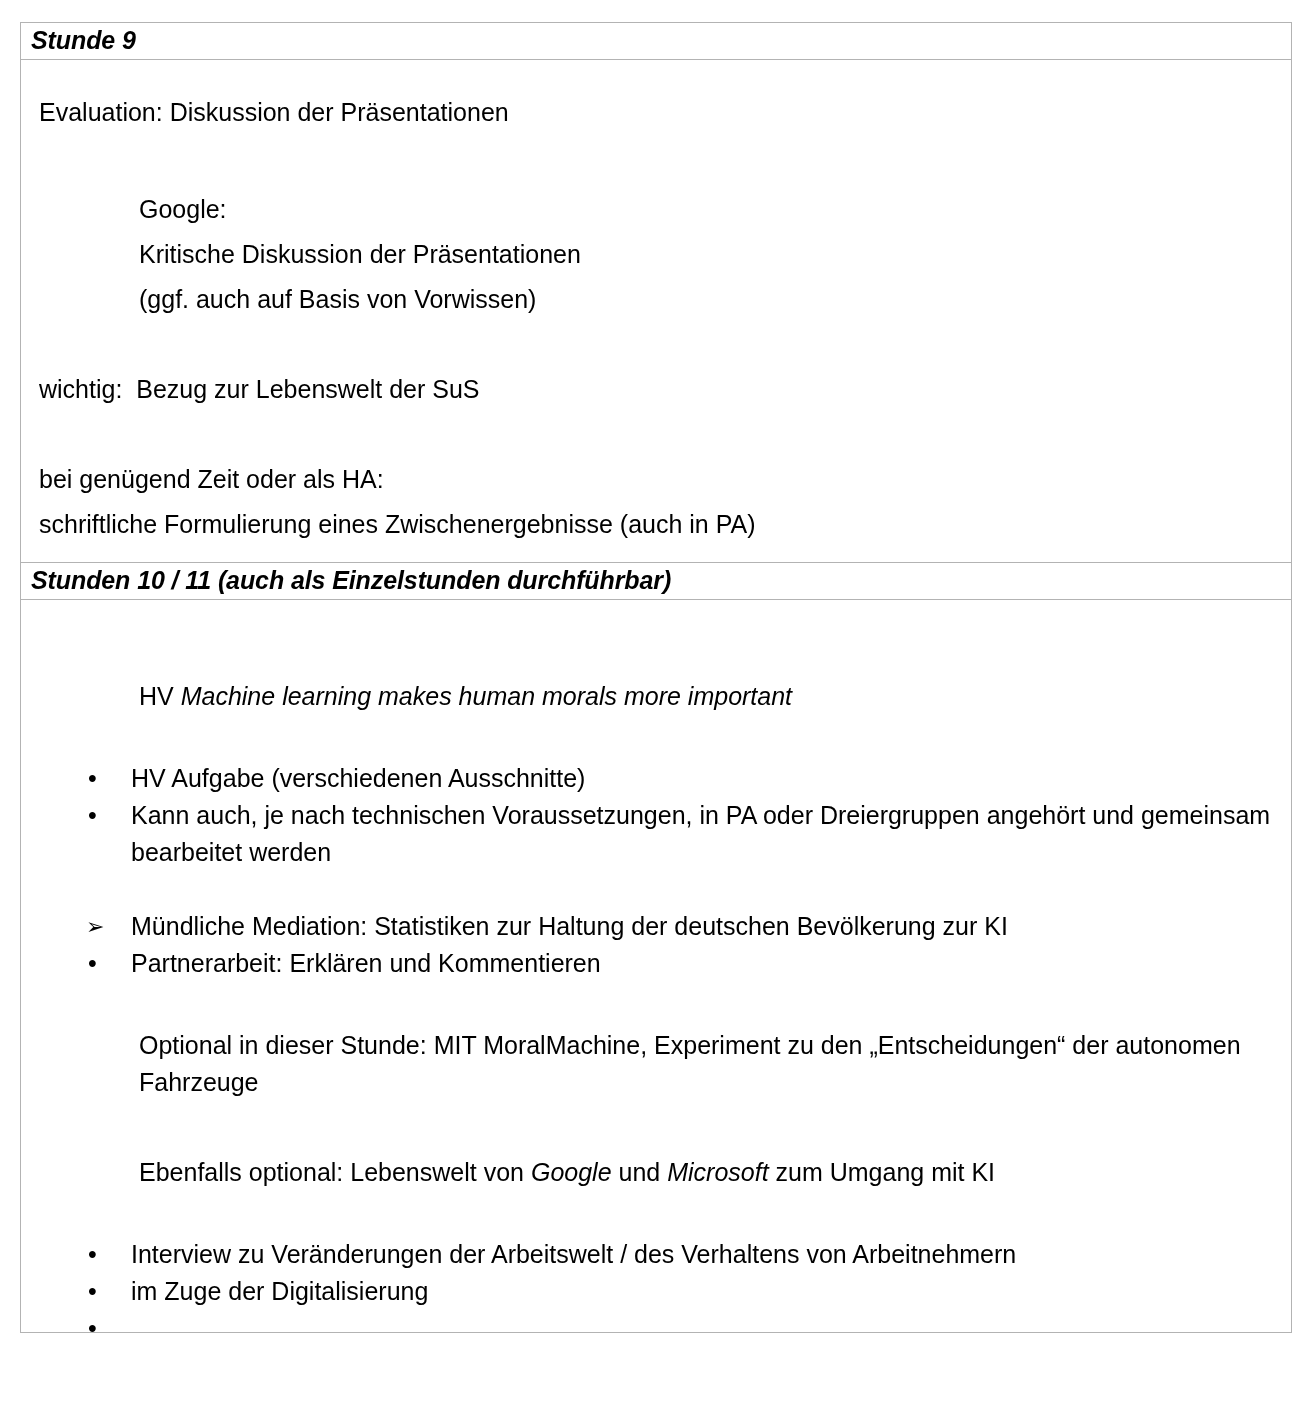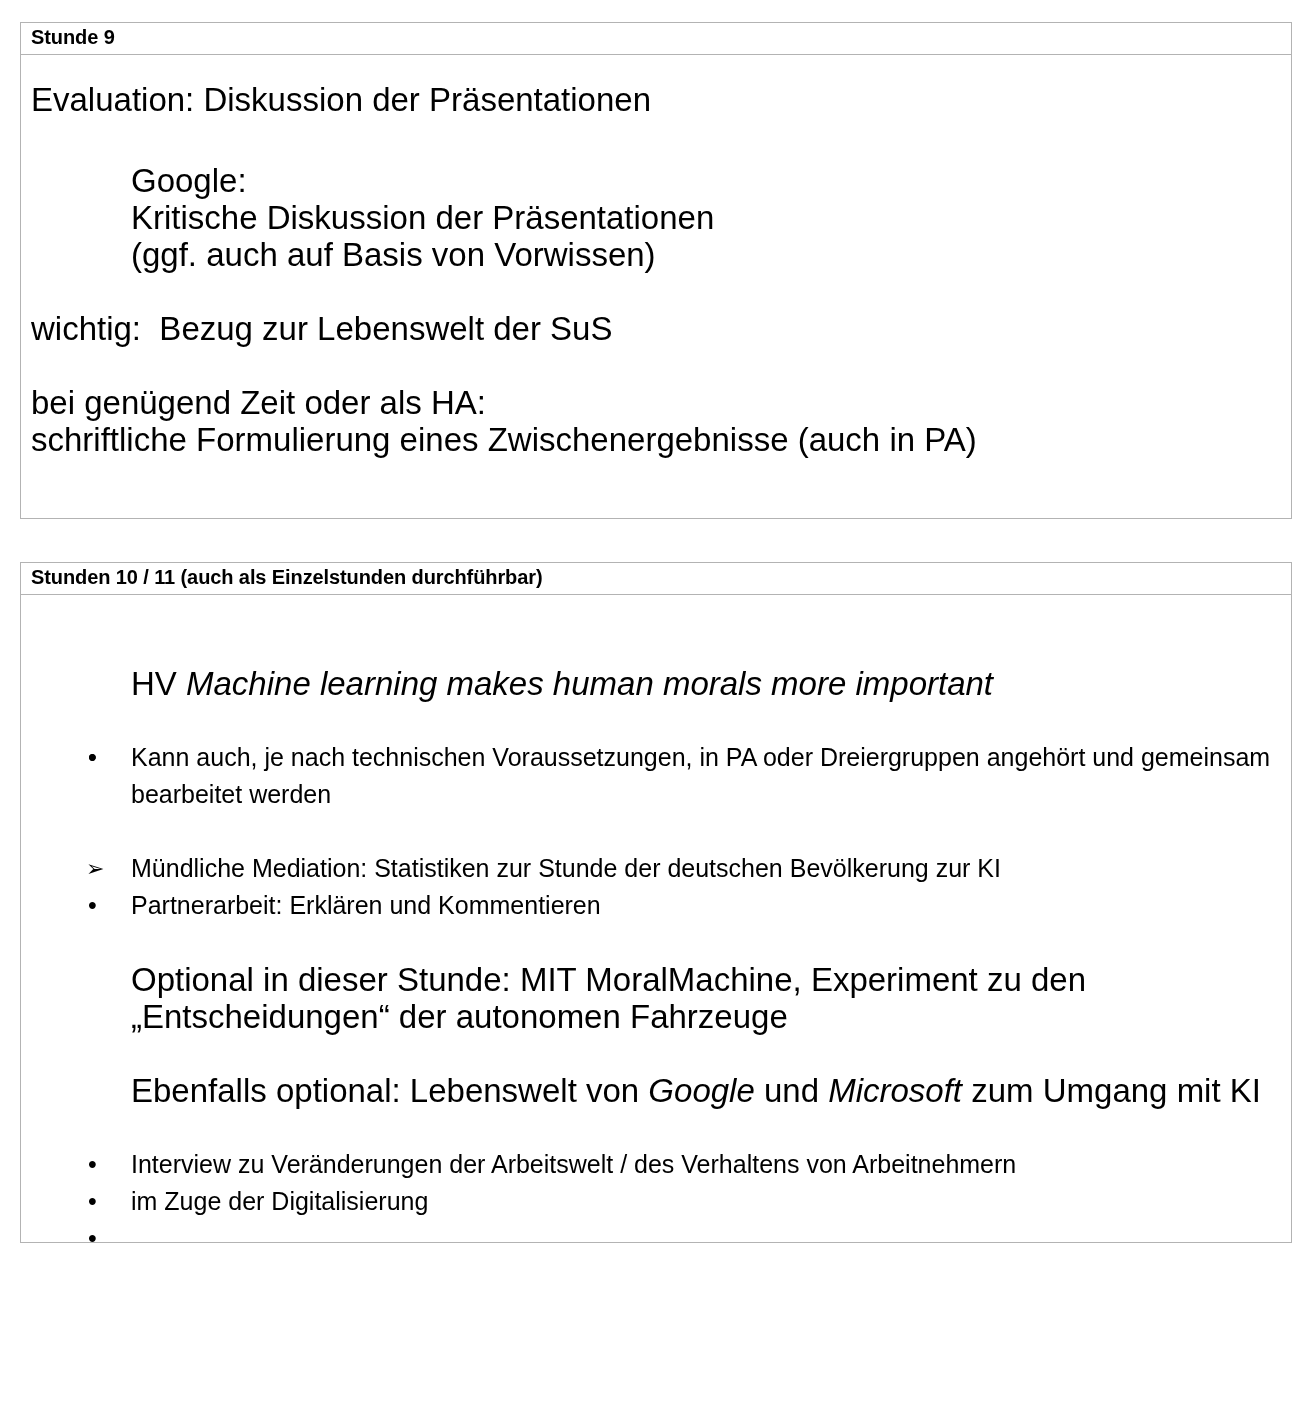--- a/index.html
+++ b/index.html
@@ -28,41 +28,42 @@
     left: 20px;
     width: 1272px;
     box-sizing: border-box;
     border: 1px solid #b3b3b3;
     background: #ffffff;
   }
   .lesson-box .box-header {
     box-sizing: border-box;
     border-bottom: 1px solid #b3b3b3;
     padding: 4px 0 5px 10px;
-    font-size: 20px;
+    font-size: 25px;
     font-weight: bold;
     line-height: 1.08;
     letter-spacing: -0.1px;
+    font-style: italic;
   }
   .lesson-box .box-body {
     box-sizing: border-box;
     padding: 26px 10px 22px 10px;
     font-size: 25px;
     line-height: 1.0;
   }
 
   #box-stunde-9 { top: 22px; }
   #box-stunde-9 .box-body { padding-bottom: 60px; }
   #box-stunden-10-11 { top: 562px; }
 
   
   .para {
-    font-size: 33px;
+    font-size: 25px;
     line-height: 37px;
-    margin: 0;
+    margin: 8px;
     white-space: pre-wrap;
   }
   .indent-1 { padding-left: 100px; }
   .gap-md { height: 37px; }
   .gap-lg { height: 44px; }
 
   
   .bullet-list {
     margin: 0;
     padding: 0;
@@ -113,26 +114,26 @@
       </div>
   </section>
 
   <section class="lesson-box" id="box-stunden-10-11">
     <div class="box-header">Stunden 10 / 11 (auch als Einzelstunden durchführbar)</div>
     <div class="box-body">
         <div class="gap-lg"></div>
         <p class="para indent-1"><span>HV </span><i>Machine learning makes human morals more important</i></p>
         <div class="gap-md"></div>
         <ul class="bullet-list">
-          <li class="bullet-item"><span class="bullet-mark">•</span></li>
+          <li class="bullet-item"><span class="bullet-mark">•</span><span class="bullet-text">HV Aufgabe (verschiedenen Ausschnitte)</span></li>
           <li class="bullet-item"><span class="bullet-mark">•</span><span class="bullet-text">Kann auch, je nach technischen Voraussetzungen, in PA oder Dreiergruppen angehört und gemeinsam bearbeitet werden</span></li>
         </ul>
         <div class="gap-md"></div>
         <ul class="bullet-list">
-          <li class="bullet-item"><span class="bullet-mark arrow">➢</span><span class="bullet-text">Mündliche Mediation: Statistiken zur Stunde der deutschen Bevölkerung zur KI</span></li>
+          <li class="bullet-item"><span class="bullet-mark arrow">➢</span><span class="bullet-text">Mündliche Mediation: Statistiken zur Haltung der deutschen Bevölkerung zur KI</span></li>
           <li class="bullet-item"><span class="bullet-mark">•</span><span class="bullet-text">Partnerarbeit: Erklären und Kommentieren</span></li>
         </ul>
         <div class="gap-md"></div>
         <p class="para indent-1">Optional in dieser Stunde: MIT MoralMachine, Experiment zu den „Entscheidungen“ der autonomen Fahrzeuge</p>
         <div class="gap-md"></div>
         <p class="para indent-1"><span>Ebenfalls optional: Lebenswelt von </span><i>Google</i><span> und </span><i>Microsoft</i><span> zum Umgang mit KI</span></p>
         <div class="gap-md"></div>
         <ul class="bullet-list">
           <li class="bullet-item"><span class="bullet-mark">•</span><span class="bullet-text">Interview zu Veränderungen der Arbeitswelt / des Verhaltens von Arbeitnehmern</span></li>
           <li class="bullet-item"><span class="bullet-mark">•</span><span class="bullet-text">im Zuge der Digitalisierung</span></li>

